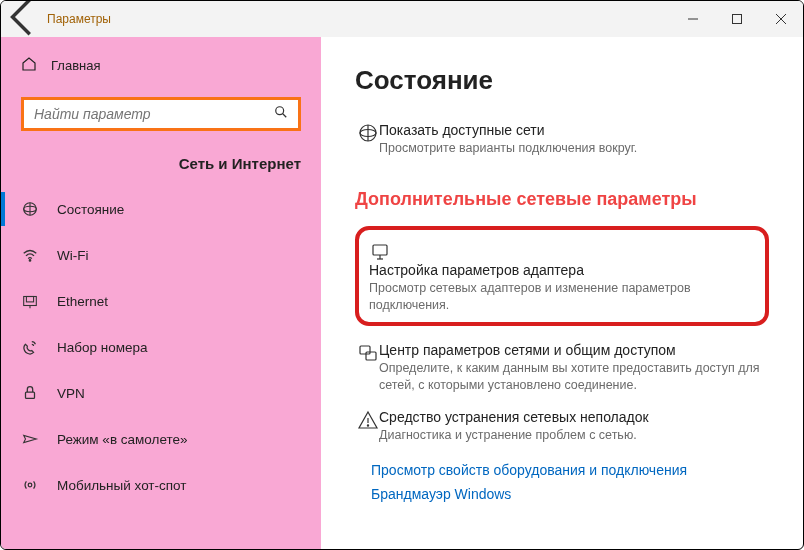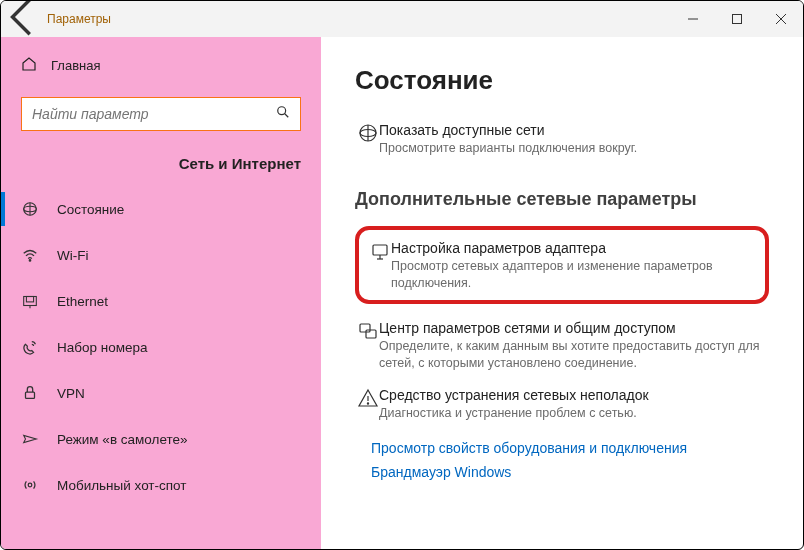--- a/index.html
+++ b/index.html
@@ -7,32 +7,32 @@
   .titlebar { height: 36px; display: flex; align-items: center; background: #f3f3f3; }
   .back-arrow { width: 46px; text-align: center; font-size: 16px; color: #333; cursor: pointer;}
   .title { font-size: 12px; color: #a16207; }
   .win-controls { margin-left: auto; display: flex; }
   .win-btn { width: 44px; height: 36px; display: flex; align-items: center; justify-content: center; color: #333; }
   .win-btn svg { width: 10px; height: 10px; }
   .container { display: flex; height: calc(100% - 36px); }
   .sidebar { width: 320px; background: #f9a8d4; padding-top: 10px; overflow: hidden; }
   .home-item { display: flex; align-items: center; height: 36px; padding: 0 20px; gap: 14px; font-size: 13px; color: #222; }
   .home-item svg { width: 16px; height: 16px; }
-  .search-box { margin: 14px 20px 18px 20px; height: 34px; border: 1px solid #f97316; background: #fff; display: flex; align-items: center; padding: 0 10px; }
+  .search-box { margin: 14px 20px 18px 20px; height: 34px; border: 3px solid #f97316; background: #fff; display: flex; align-items: center; padding: 0 10px; }
   .search-box input { flex: 1; border: none; outline: none; font-size: 14px; color: #666; background: transparent; font-style: italic; }
   .search-box svg { width: 14px; height: 14px; color: #333; }
   .category-header { padding: 6px 20px 14px 20px; font-size: 15px; font-weight: 600; color: #222; text-align: right; }
   .nav { list-style: none; }
   .nav li { display: flex; align-items: center; height: 46px; padding: 0 20px; gap: 18px; font-size: 13.5px; color: #222; cursor: pointer; position: relative; }
   .nav li.active::before { content: ""; position: absolute; left: 0; top: 6px; bottom: 6px; width: 4px; background: #0078d4; }
   .nav li .nav-icon { width: 18px; height: 18px; color: #333; flex-shrink: 0; display:flex; align-items:center; justify-content:center;}
   .nav li .nav-icon svg { width: 18px; height: 18px; }
   .content { flex: 1; padding: 28px 34px 10px 34px; overflow: hidden; }
   h1.page-title { font-size: 26px; font-weight: 600; color: #222; margin-bottom: 20px; }
-  h2.section-title { font-size: 18px; font-weight: 600; color: #404040; margin: 22px 0 16px 0; }
+  h2.section-title { font-size: 18px; font-weight: 600; color: #ef4444; margin: 22px 0 16px 0; }
   .row { display: flex; align-items: flex-start; gap: 0; padding: 6px 2px 10px 2px; }
   .row-icon { width: 22px; height: 22px; color: #333; flex-shrink: 0; display:flex; align-items:center; justify-content:center;}
   .row-icon svg { width: 22px; height: 22px; }
   .row-text { flex: 1; }
   .row-title { font-size: 14px; color: #222; margin-bottom: 2px; }
   .row-desc { font-size: 12.5px; color: #6b6b6b; line-height: 1.35; }
   .highlight-box { border: 4px solid #d81e1e; border-radius: 14px; padding: 10px 8px 8px 8px; margin-bottom: 10px; }
   .link { color: #0067c0; font-size: 14px; margin: 8px 16px; display: block; }
 </style>
 </head>
@@ -166,21 +166,21 @@
         </span>
       <div class="row-text">
         <div class="row-title">Показать доступные сети</div>
         <div class="row-desc">Просмотрите варианты подключения вокруг.</div>
       </div>
     </div>
 
     <h2 class="section-title">Дополнительные сетевые параметры</h2>
 
     <div class="highlight-box">
-      <div class="row" style="padding:0 2px;">
+      <div class="row" style="padding:0 2px;flex-direction:column;">
         <span class="row-icon">
             <svg viewBox="0 0 22 22" fill="none" stroke="currentColor" stroke-width="1.2">
               <rect x="4" y="5" width="14" height="10" rx="1"></rect>
               <line x1="8" y1="19" x2="14" y2="19"></line>
               <line x1="11" y1="15" x2="11" y2="19"></line>
             </svg>
           </span>
         <div class="row-text">
           <div class="row-title">Настройка параметров адаптера</div>
           <div class="row-desc">Просмотр сетевых адаптеров и изменение параметров подключения.</div>

